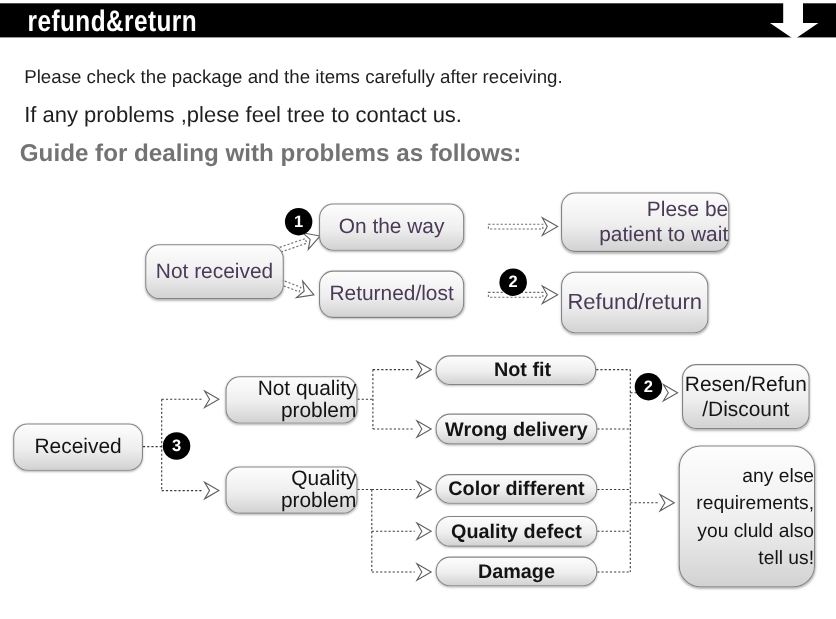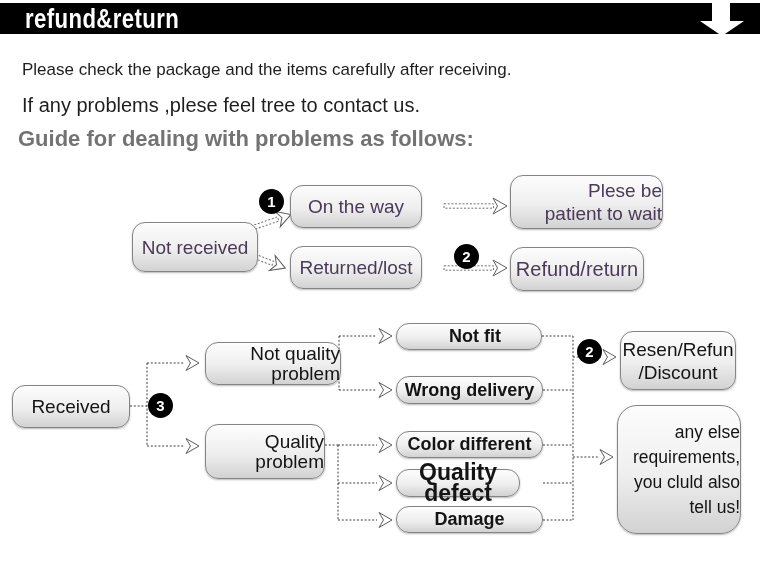--- a/index.html
+++ b/index.html
@@ -121,46 +121,46 @@
   <div class="box purple" style="left:290px;top:185px;width:132px;height:43px;">
     <div>On the way</div>
   </div>
   <div class="box purple leftal" style="left:510px;top:175px;width:153px;height:54px;padding-left:13px;line-height:23px;">
     <div>Plese be</div>
     <div>patient to wait</div>
   </div>
   <div class="box purple" style="left:290px;top:246px;width:132px;height:43px;">
     <div>Returned/lost</div>
   </div>
-  <div class="box purple" style="left:510px;top:247px;width:134px;height:44px;font-size:20px;">
+  <div class="box purple" style="left:510px;top:247px;width:134px;height:56px;font-size:20px;">
     <div>Refund/return</div>
   </div>
 
   <div class="box" style="left:12px;top:385px;width:118px;height:43px;">
     <div>Received</div>
   </div>
-  <div class="box leftal" style="left:205px;top:342px;width:136px;height:43px;padding-left:15px;line-height:20px;">
+  <div class="box leftal" style="left:205px;top:342px;width:120px;height:43px;padding-left:15px;line-height:20px;">
     <div>Not quality</div>
     <div>problem</div>
   </div>
-  <div class="box leftal" style="left:205px;top:424px;width:120px;height:55px;padding-left:15px;line-height:20px;">
+  <div class="box leftal" style="left:205px;top:424px;width:120px;height:43px;padding-left:15px;line-height:20px;">
     <div>Quality</div>
     <div>problem</div>
   </div>
 
   <div class="box bold" style="left:396px;top:323px;width:146px;height:27px;font-size:18px;padding-left:12px;">
     <div>Not fit</div>
   </div>
   <div class="box bold" style="left:396px;top:376px;width:147px;height:28px;font-size:18px;">
     <div>Wrong delivery</div>
   </div>
   <div class="box bold" style="left:396px;top:431px;width:147px;height:27px;font-size:18px;">
     <div>Color different</div>
   </div>
-  <div class="box bold" style="left:396px;top:469px;width:124px;height:28px;font-size:23px;">
+  <div class="box bold" style="left:396px;top:469px;width:147px;height:28px;font-size:18px;">
     <div>Quality defect</div>
   </div>
   <div class="box bold" style="left:396px;top:506px;width:147px;height:27px;font-size:18px;">
     <div>Damage</div>
   </div>
 
   <div class="box" style="left:620px;top:331px;width:116px;height:59px;line-height:23px;">
     <div>Resen/Refun</div>
     <div>/Discount</div>
   </div>

